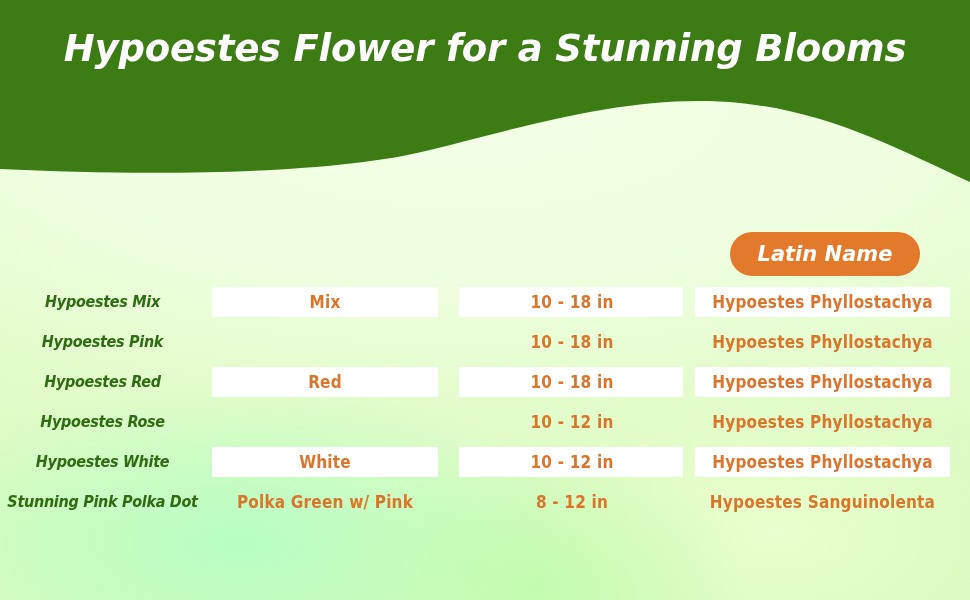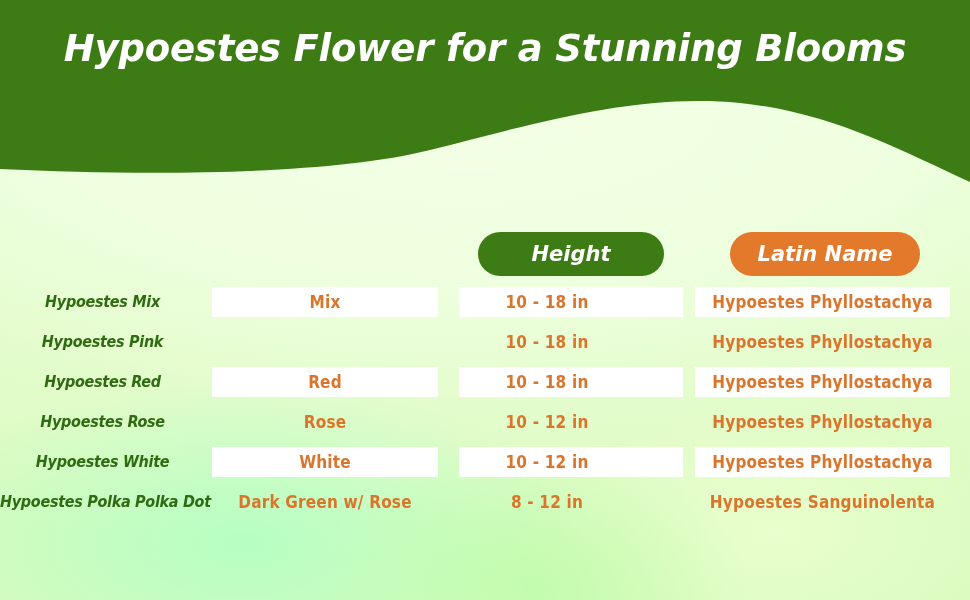--- a/index.html
+++ b/index.html
@@ -149,21 +149,21 @@
   }
   .cell-name {
     left: 0;
     width: 205px;
     color: #2f6b10;
     font-style: italic;
     font-size: 16px;
     letter-spacing: -0.3px;
   }
   .cell-bloom  { left: 212px; width: 226px; }
-  .cell-height { left: 459px; width: 176px; }
+  .cell-height { left: 484px; width: 176px; }
   .cell-latin  { left: 695px; width: 255px; }
 </style>
 </head>
 <body>
 
 <div class="poster">
 
   <div class="bg-base"></div>
   <div class="bg-tint-a"></div>
   <div class="bg-tint-b"></div>
@@ -174,21 +174,20 @@
              C900,150 830,112 740,103
              C640,93 540,122 430,150
              C330,175 150,176 0,169 Z" fill="#3d7c15"></path>
   </svg>
 
   <div class="title">Hypoestes Flower for a Stunning Blooms</div>
 
   <div class="table">
 
     <div class="head-row">
-      <div class="pill pill-green pill-height">Height</div>
       <div class="pill pill-orange pill-latin">Latin Name</div>
     </div>
 
     <div class="rows">
 
       <div class="row">
         <div class="strip strip-bloom"></div>
         <div class="strip strip-height"></div>
         <div class="strip strip-latin"></div>
         <div class="cell cell-name">Hypoestes Mix</div>
@@ -210,38 +209,37 @@
         <div class="strip strip-latin"></div>
         <div class="cell cell-name">Hypoestes Red</div>
         <div class="cell cell-bloom">Red</div>
         <div class="cell cell-height">10 - 18 in</div>
         <div class="cell cell-latin">Hypoestes Phyllostachya</div>
       </div>
 
       <div class="row plain">
 
         <div class="cell cell-name">Hypoestes Rose</div>
-        <div class="cell cell-bloom">Rose</div>
         <div class="cell cell-height">10 - 12 in</div>
         <div class="cell cell-latin">Hypoestes Phyllostachya</div>
       </div>
 
       <div class="row">
         <div class="strip strip-bloom"></div>
         <div class="strip strip-height"></div>
         <div class="strip strip-latin"></div>
         <div class="cell cell-name">Hypoestes White</div>
         <div class="cell cell-bloom">White</div>
         <div class="cell cell-height">10 - 12 in</div>
         <div class="cell cell-latin">Hypoestes Phyllostachya</div>
       </div>
 
       <div class="row plain">
 
-        <div class="cell cell-name">Hypoestes Polka Polka Dot</div>
-        <div class="cell cell-bloom">Dark Green w/ Rose</div>
+        <div class="cell cell-name">Stunning Pink Polka Dot</div>
+        <div class="cell cell-bloom">Polka Green w/ Pink</div>
         <div class="cell cell-height">8 - 12 in</div>
         <div class="cell cell-latin">Hypoestes Sanguinolenta</div>
       </div>
 
     </div>
   </div>
 </div>
 
 </body></html>

